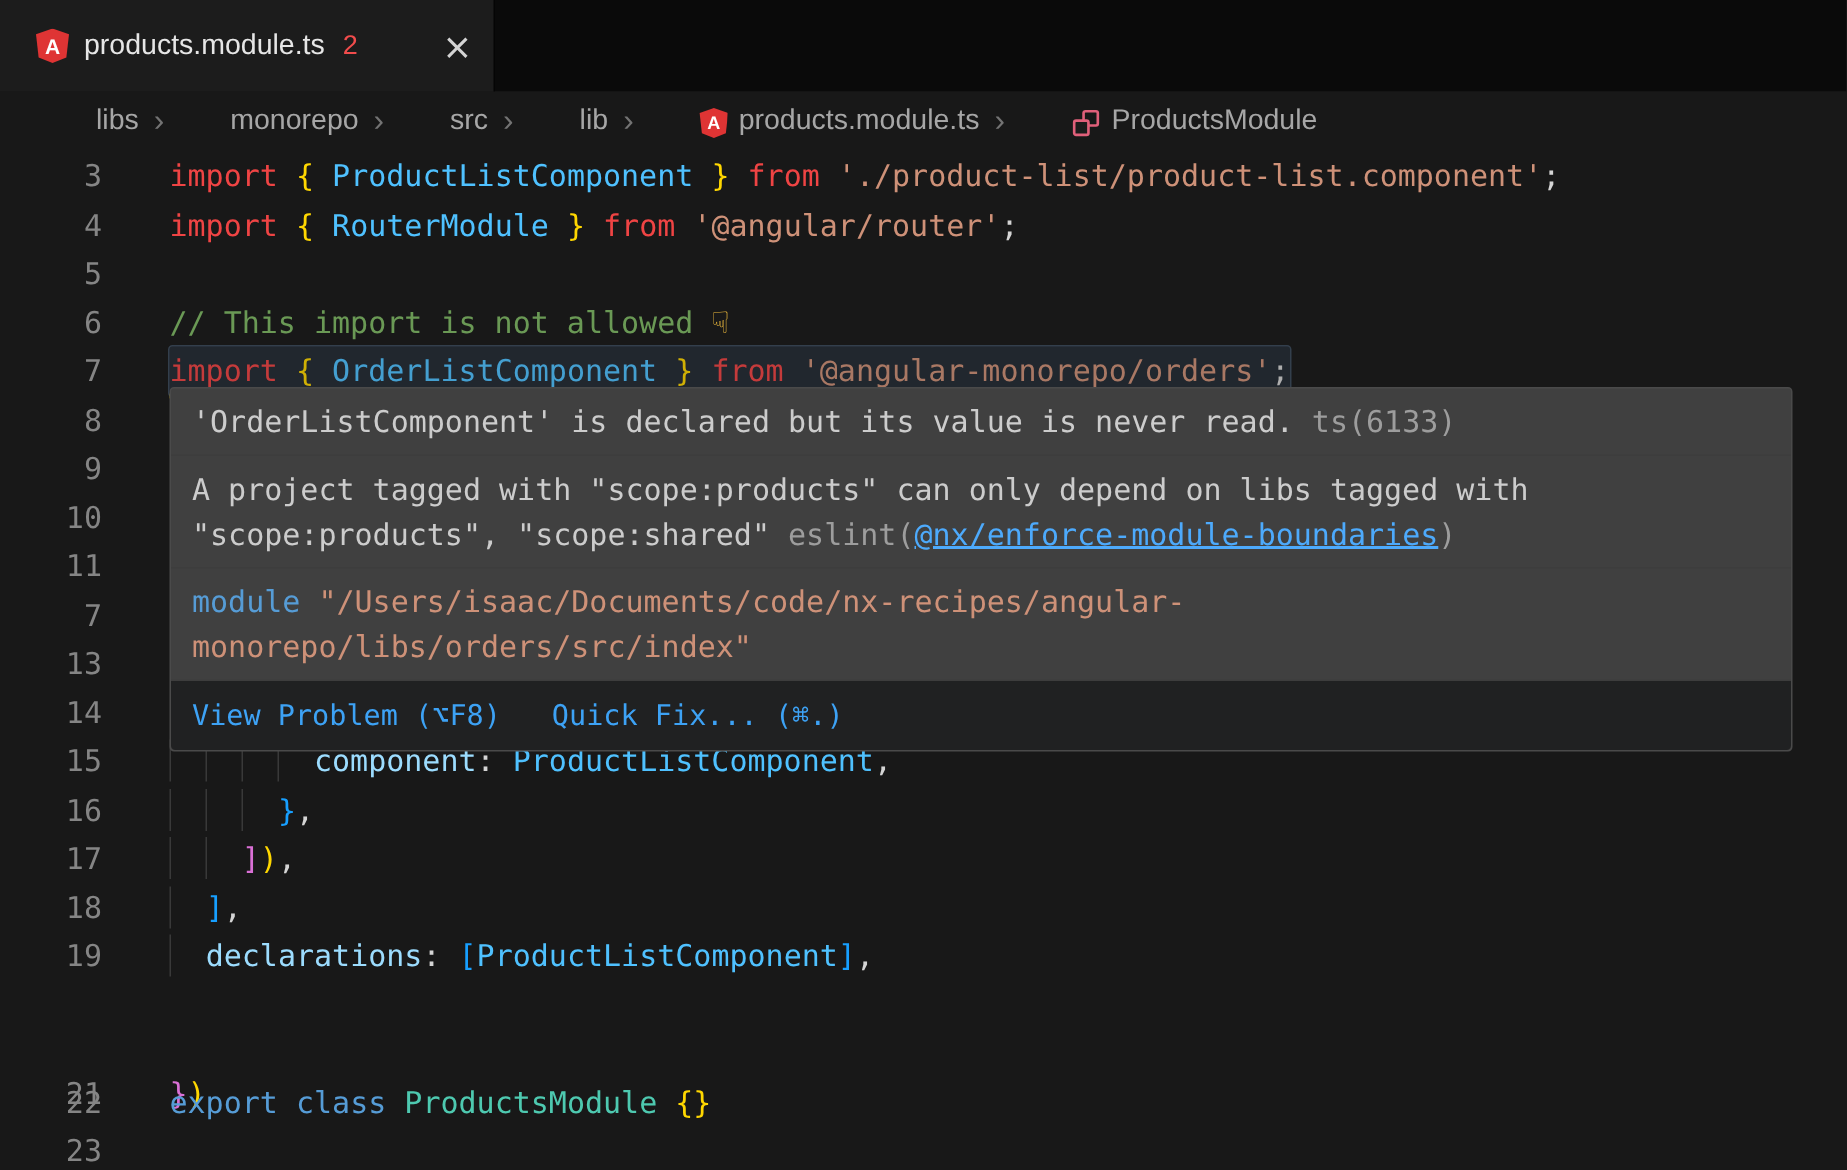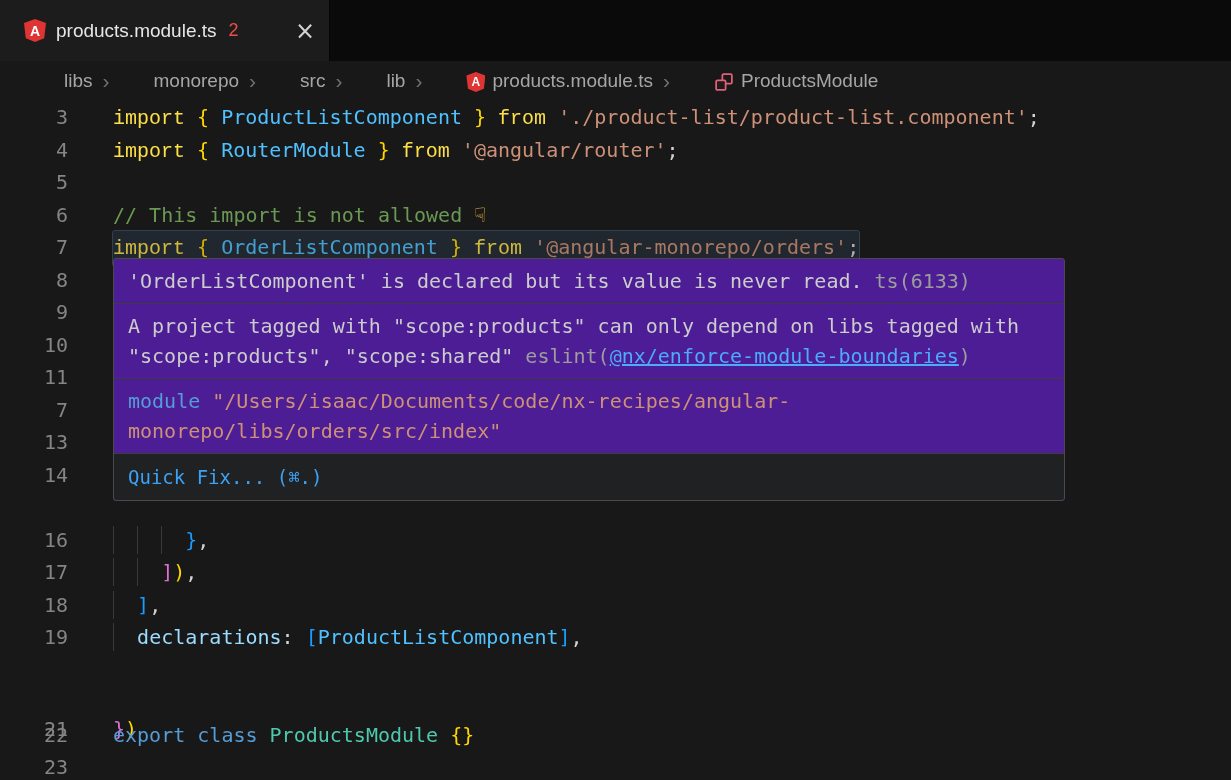--- a/index.html
+++ b/index.html
@@ -32,41 +32,41 @@
   
   .editor { position:absolute; left:0; top:101px; right:0; bottom:0; }
   .code-line { position:absolute; left:0; width:100%; height:33px; }
   .lnum { position:absolute; left:0; width:68px; text-align:right; color:#858585;
           font-size:20px; line-height:32.5px; cursor:pointer; }
   .lnum.active { color:#c8c8c8; }
   .guide { position:absolute; top:2px; bottom:3px; width:1px; background:#393939; }
   .ltext { position:absolute; left:113px; white-space:pre; font-size:20px; line-height:32.5px; color:#d4d4d4; }
   .blame { position:absolute; left:615px; white-space:pre; color:#686868; font-size:19px; line-height:32.5px; }
 
-  .tk-kw   { color:#fde047;font-family:Liberation Mono, monospace; }
+  .tk-kw   { color:#ef4444; }
   .tk-kwb  { color:#569CD6; }
   .tk-type { color:#4FC1FF; }
   .tk-typedecl { color:#4EC9B0; }
   .tk-prop { color:#9CDCFE; }
   .tk-str  { color:#CE9178; }
   .tk-cmt  { color:#6A9955; }
   .tk-pun  { color:#D4D4D4; }
   .tk-b1   { color:#FFD700; }
   .tk-b2   { color:#DA70D6; }
   .tk-b3   { color:#179FFF; }
   .tk-emoji{ color:#e7b53b; font-family:"DejaVu Sans",sans-serif; }
 
   .squig-warn { text-decoration:underline wavy #cca700; text-underline-offset:6px; text-decoration-skip-ink:none; }
   .squig-err  { text-decoration:underline wavy #f14c4c; text-underline-offset:6px; text-decoration-skip-ink:none; }
   .hlbox { background:rgba(88,128,176,.18); outline:1px solid rgba(112,152,198,.38); border-radius:2px; }
   .dim { opacity:.8; }
 
   
-  .hover { position:absolute; left:113px; top:258px; width:952px; z-index:5;
-           background:#4c1d95; border:1px solid #4a4a4a; border-radius:3px;
+  .hover { position:absolute; left:113px; top:258px; width:1082px; z-index:5;
+           background:#404040; border:1px solid #4a4a4a; border-radius:3px;
            font-size:20px; color:#cccccc; }
   .hover-sec { padding:7px 14px; border-bottom:1px solid #3d3d3d; line-height:30px; white-space:pre; }
   .hover-muted { color:#9d9d9d; }
   .hover-link { color:#4daafc; text-decoration:underline; cursor:pointer; }
   .hover-kw  { color:#569CD6; }
   .hover-str { color:#CE9178; }
   .hover-status { display:flex; gap:34px; padding:8px 14px; line-height:30px; background:#202122; border-radius:0 0 3px 3px; }
   .status-link { color:#3da2f5; cursor:pointer; white-space:pre; font-size:19px; }
 </style>
 </head>
@@ -146,20 +146,28 @@
     </div>
     <div class="code-line" style="top: 292.5px;">
       <span class="lnum">7</span>
     </div>
     <div class="code-line" style="top: 325px;">
       <span class="lnum">13</span>
     </div>
     <div class="code-line" style="top: 357.5px;">
       <span class="lnum">14</span>
     </div>
+    <div class="code-line" style="top: 390px;">
+      <span class="lnum">15</span>
+      <span class="guide" style="left: 113px;"></span>
+      <span class="guide" style="left: 137.08px;"></span>
+      <span class="guide" style="left: 161.16px;"></span>
+      <span class="guide" style="left: 185.24px;"></span>
+      <span class="ltext"><span class="tk-pun">        </span><span class="tk-prop">component</span><span class="tk-pun">: </span><span class="tk-type">ProductListComponent</span><span class="tk-pun">,</span></span>
+    </div>
     <div class="code-line" style="top: 422.5px;">
       <span class="lnum">16</span>
       <span class="guide" style="left: 113px;"></span>
       <span class="guide" style="left: 137.08px;"></span>
       <span class="guide" style="left: 161.16px;"></span>
       <span class="ltext"><span class="tk-pun">      </span><span class="tk-b3">}</span><span class="tk-pun">,</span></span>
     </div>
     <div class="code-line" style="top: 455px;">
       <span class="lnum">17</span>
       <span class="guide" style="left: 113px;"></span>
@@ -187,15 +195,16 @@
     <div class="code-line" style="top: 650px;">
       <span class="lnum">23</span>
     </div>
   </div>
 
 <div class="hover">
   <div class="hover-sec"><span>'OrderListComponent' is declared but its value is never read.</span><span class="hover-muted"> ts(6133)</span></div>
   <div class="hover-sec"><div>A project tagged with "scope:products" can only depend on libs tagged with</div><div><span>"scope:products", "scope:shared" </span><span class="hover-muted">eslint(</span><span class="hover-link">@nx/enforce-module-boundaries</span><span class="hover-muted">)</span></div></div>
   <div class="hover-sec"><div><span class="hover-kw">module</span><span class="hover-str"> "/Users/isaac/Documents/code/nx-recipes/angular-</span></div><div><span class="hover-str">monorepo/libs/orders/src/index"</span></div></div>
   <div class="hover-status">
+    <span class="status-link">View Problem (⌥F8)</span>
     <span class="status-link">Quick Fix... (⌘.)</span>
   </div>
 </div>
 
 </body></html>

